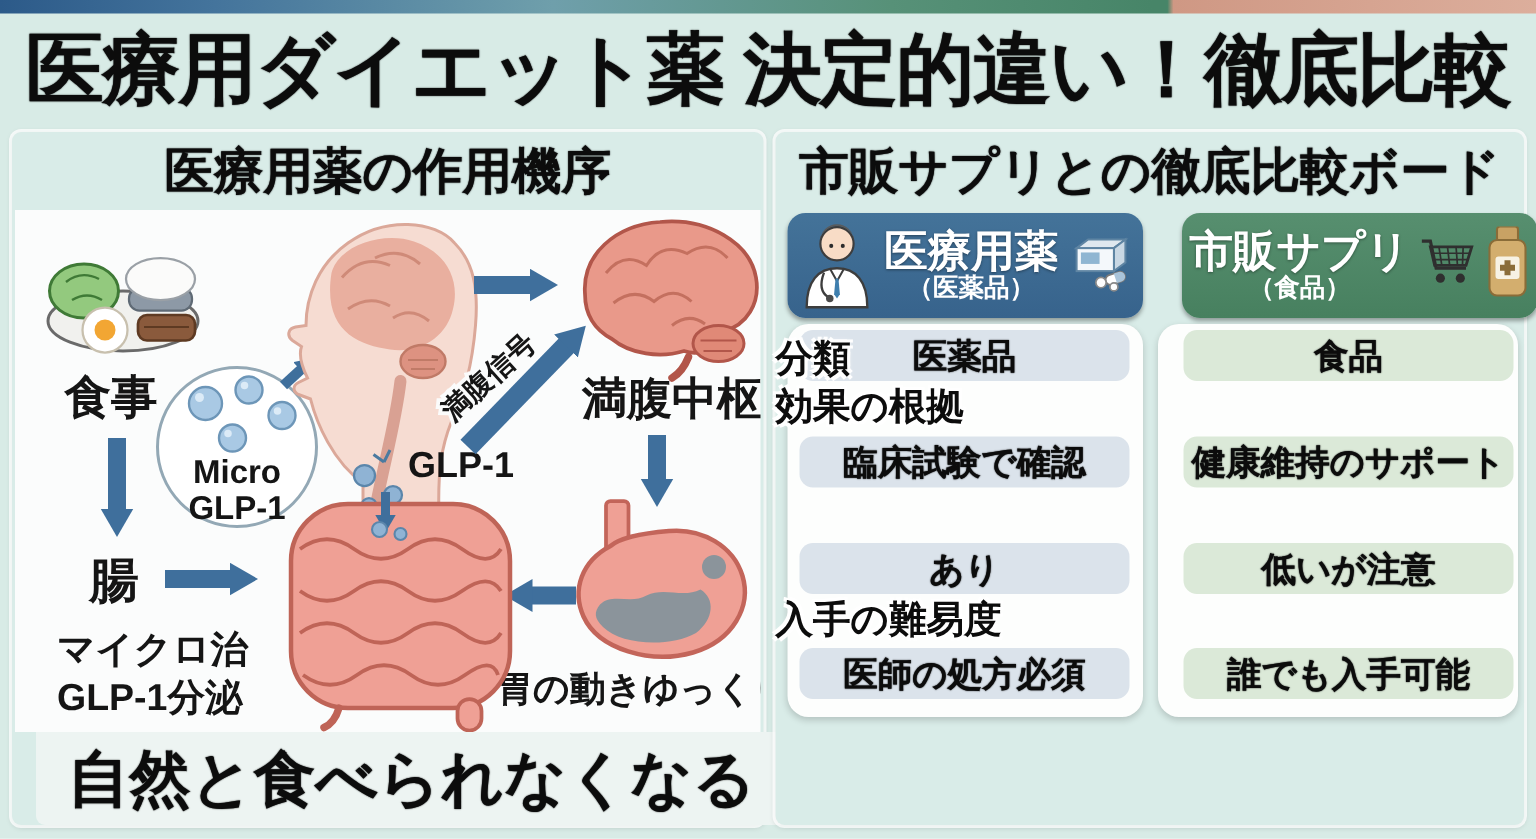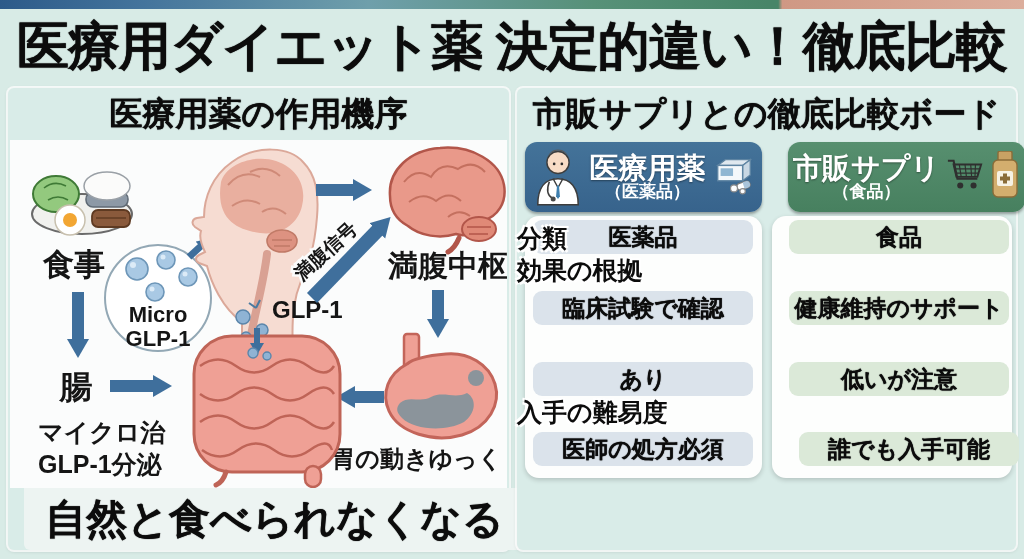--- a/index.html
+++ b/index.html
@@ -276,17 +276,17 @@
 
     <div class="abs cat-label" style="top:166px;">効果の根拠</div>
     <div class="abs cell blue" style="top:203px;">臨床試験で確認</div>
     <div class="abs cell green" style="top:203px;">健康維持のサポート</div>
 
     <div class="abs cell blue" style="top:274px;">あり</div>
     <div class="abs cell green" style="top:274px;">低いが注意</div>
 
     <div class="abs cat-label" style="top:308px;">入手の難易度</div>
     <div class="abs cell blue" style="top:344px;">医師の処方必須</div>
-    <div class="abs cell green" style="top:344px;margin-left:10px;">誰でも入手可能</div>
+    <div class="abs cell green" style="top:344px;">誰でも入手可能</div>
 
   </div>
 
 </div>
 
 </body></html>

